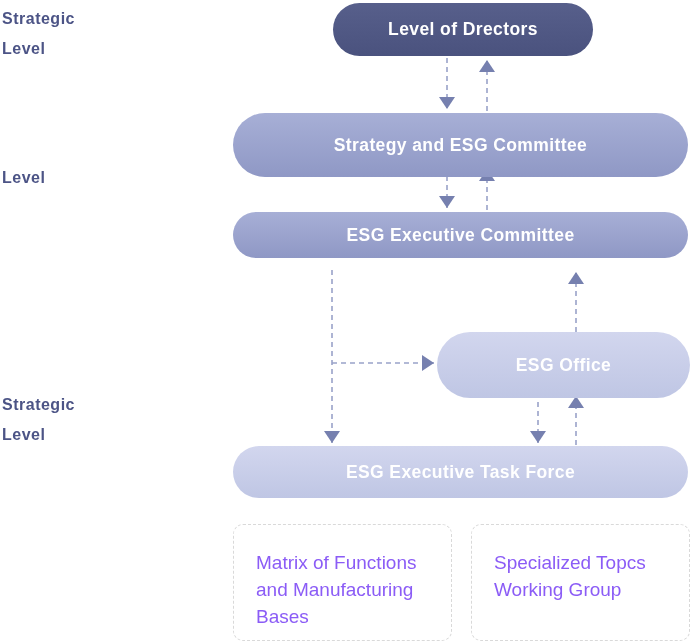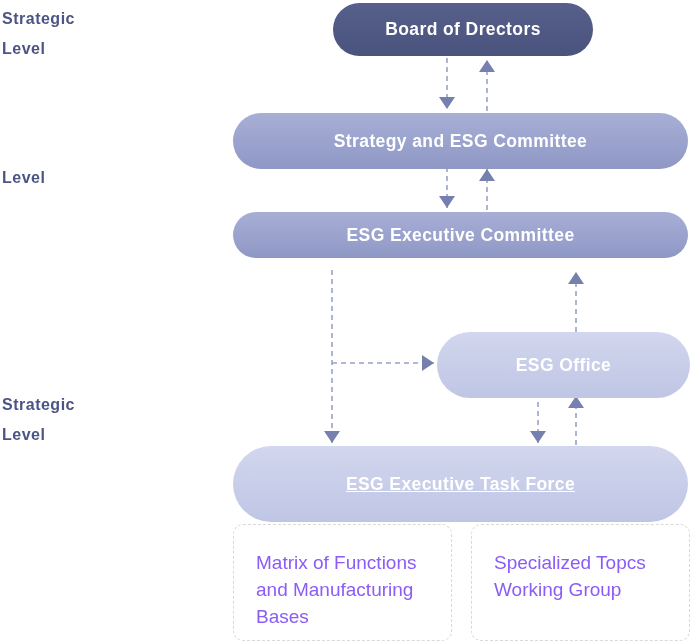--- a/index.html
+++ b/index.html
@@ -31,24 +31,24 @@
     border-radius:999px;
     color:#ffffff;
     font-size:17.5px;font-weight:600;letter-spacing:0.4px;
     white-space:nowrap;
   }
   .pill.dark{background:linear-gradient(180deg,#575f8b 0%,#4a527e 100%);}
   .pill.medium{background:linear-gradient(180deg,#a7afd6 0%,#8f98c5 100%);}
   .pill.light{background:linear-gradient(180deg,#d2d6ee 0%,#bfc6e4 100%);}
 
   #node-board{left:333px;top:3px;width:260px;height:53px;}
-  #node-strategy{left:233px;top:113px;width:455px;height:56px;}
+  #node-strategy{left:233px;top:113px;width:455px;height:64px;}
   #node-exec-committee{left:233px;top:212px;width:455px;height:46px;}
   #node-esg-office{left:437px;top:332px;width:253px;height:66px;}
-  #node-task-force{left:233px;top:446px;width:455px;height:76px;text-decoration:underline;}
+  #node-task-force{left:233px;top:446px;width:455px;height:52px;}
 
   
   .bottom-box{
     position:absolute;z-index:2;
     width:219px;height:117px;
     box-sizing:border-box;
     background:#ffffff;
     border:1.5px dashed #d9d9d9;
     border-radius:10px;
     padding:24px 18px 0 22px;
@@ -87,21 +87,21 @@
       <line x1="447" y1="167" x2="447" y2="208" marker-end="url(#ah)"></line>
       <line x1="487" y1="210" x2="487" y2="169" marker-end="url(#ah)"></line>
       <line x1="332" y1="270" x2="332" y2="443" marker-end="url(#ah)"></line>
       <line x1="332" y1="363" x2="434" y2="363" marker-end="url(#ah)"></line>
       <line x1="576" y1="332" x2="576" y2="272" marker-end="url(#ah)"></line>
       <line x1="538" y1="393" x2="538" y2="443" marker-end="url(#ah)"></line>
       <line x1="576" y1="445" x2="576" y2="396" marker-end="url(#ah)"></line>
     </g>
   </svg>
 
-  <div class="pill dark" id="node-board">Board of Drectors</div>
+  <div class="pill dark" id="node-board">Level of Drectors</div>
 
   <div class="pill medium" id="node-strategy">Strategy and ESG Committee</div>
 
   <div class="pill medium" id="node-exec-committee">ESG Executive Committee</div>
 
   <div class="pill light" id="node-esg-office">ESG Office</div>
 
   <div class="pill light" id="node-task-force">ESG Executive Task Force</div>
 
   <div class="bottom-box" id="box-matrix">

